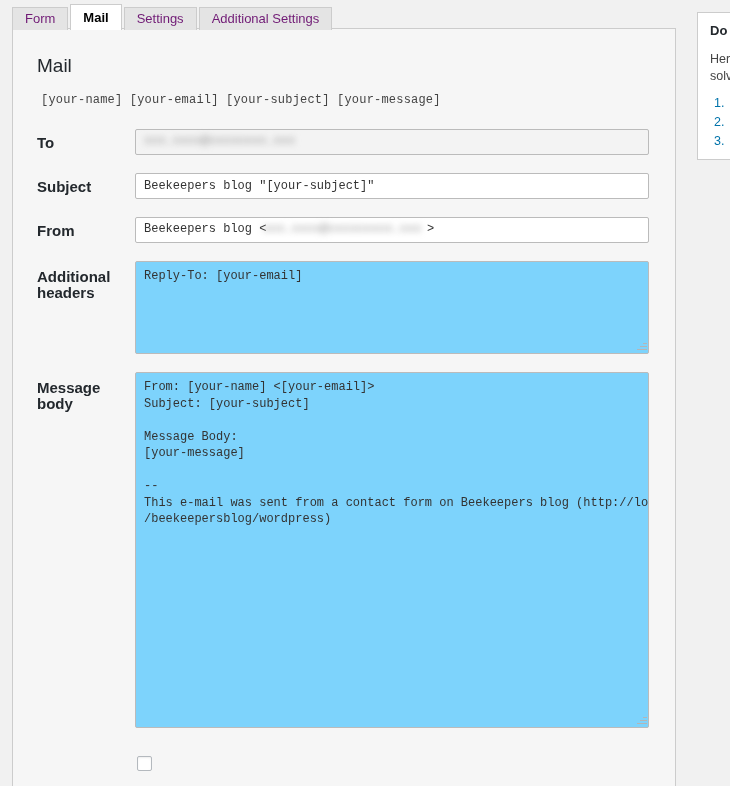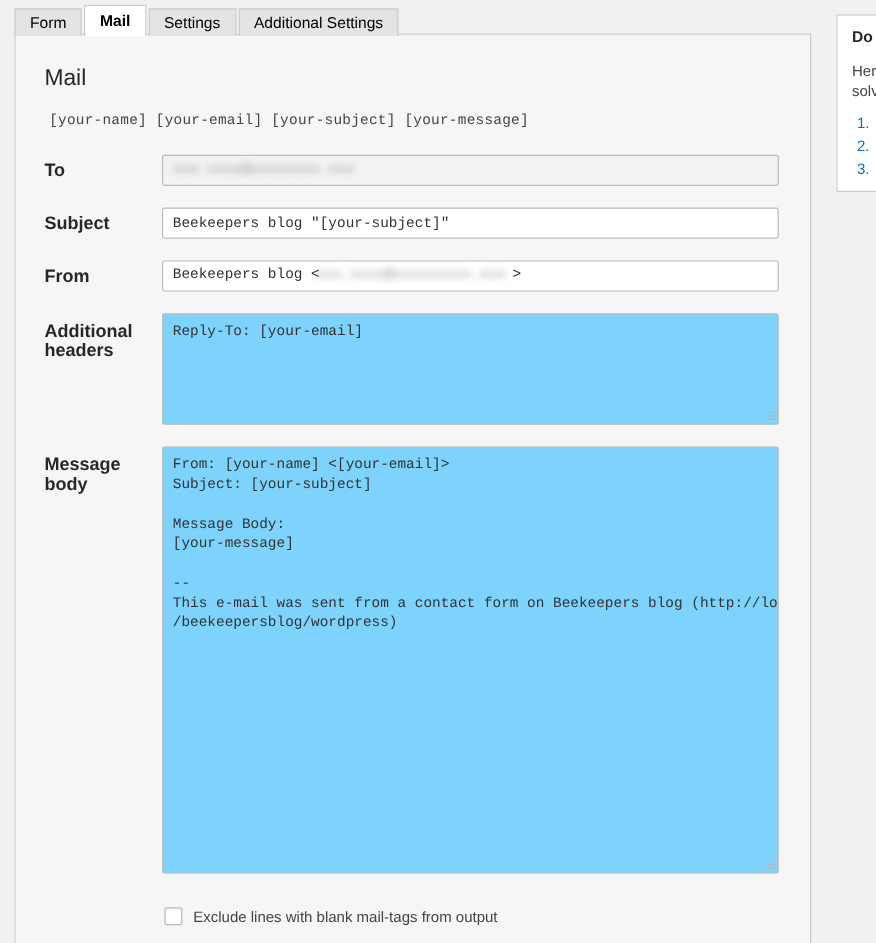--- a/index.html
+++ b/index.html
@@ -28,21 +28,21 @@
     z-index: 5;
   }
   .tab {
     height: 22px;
     line-height: 22px;
     padding: 0 12px;
     margin-right: 2px;
     background: #e4e4e4;
     border: 1px solid #ccc;
     border-bottom: none;
-    color: #000000;
+    color: #701a75;
     font-size: 13px;
     box-sizing: content-box;
     position: relative;
     top: 1px;
     cursor: pointer;
     white-space: nowrap;
   }
   .tab.active {
     background: #fff;
     border-color: #ccc;
@@ -364,21 +364,20 @@
                 </span>
           </div>
         </td>
       </tr>
     </tbody>
       </table>
 
     <div class="checks">
       <label class="check-row">
         <span class="cbox"></span>
-        <span class="check-label">Exclude lines with blank mail-tags from output</span>
       </label>
     </div>
 
   </div>
 </div>
 
 <div class="sidebar">
   <div class="sb-title">Do y</div>
   <div class="sb-text">Here</div>
   <div class="sb-text">solve</div>

